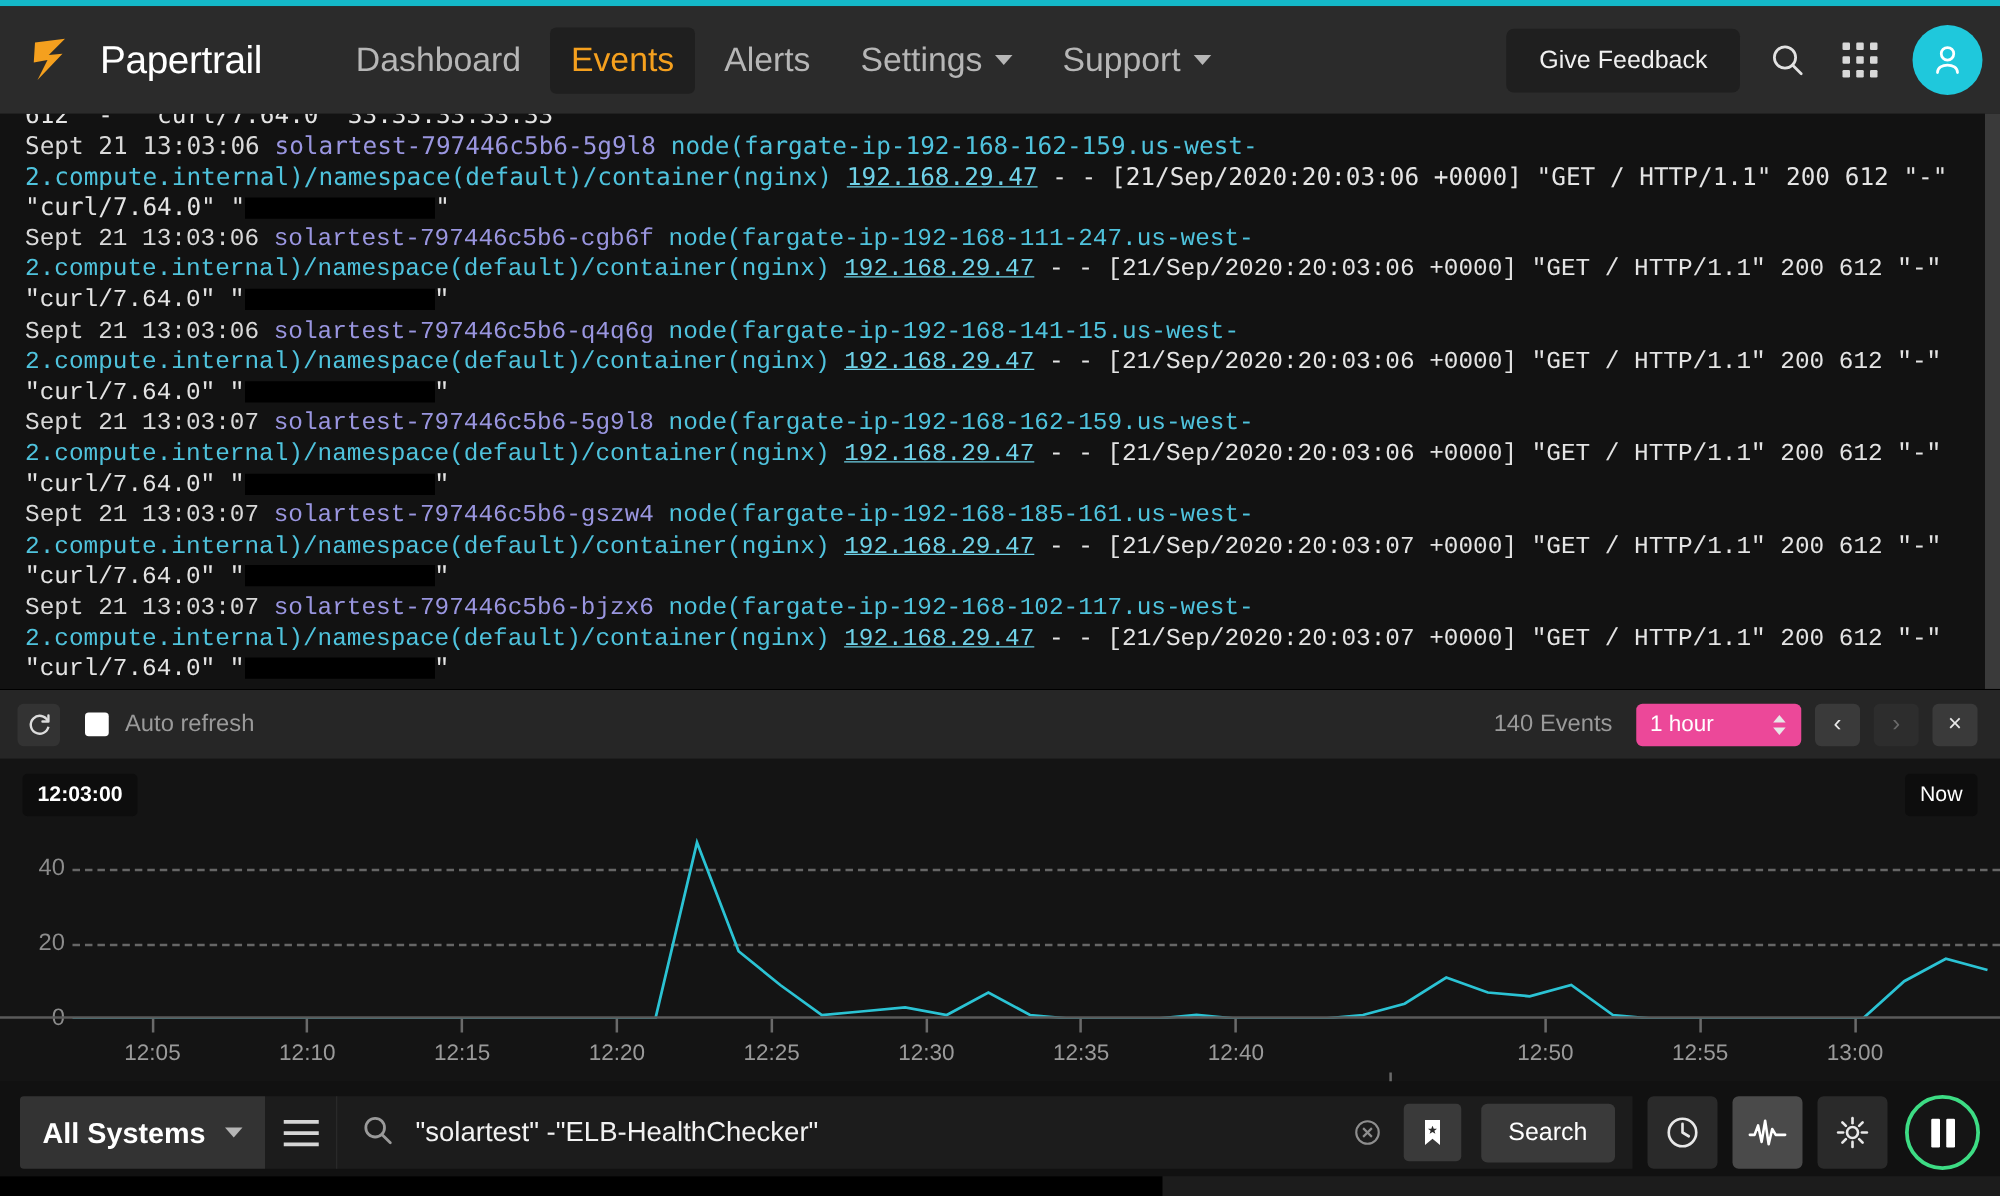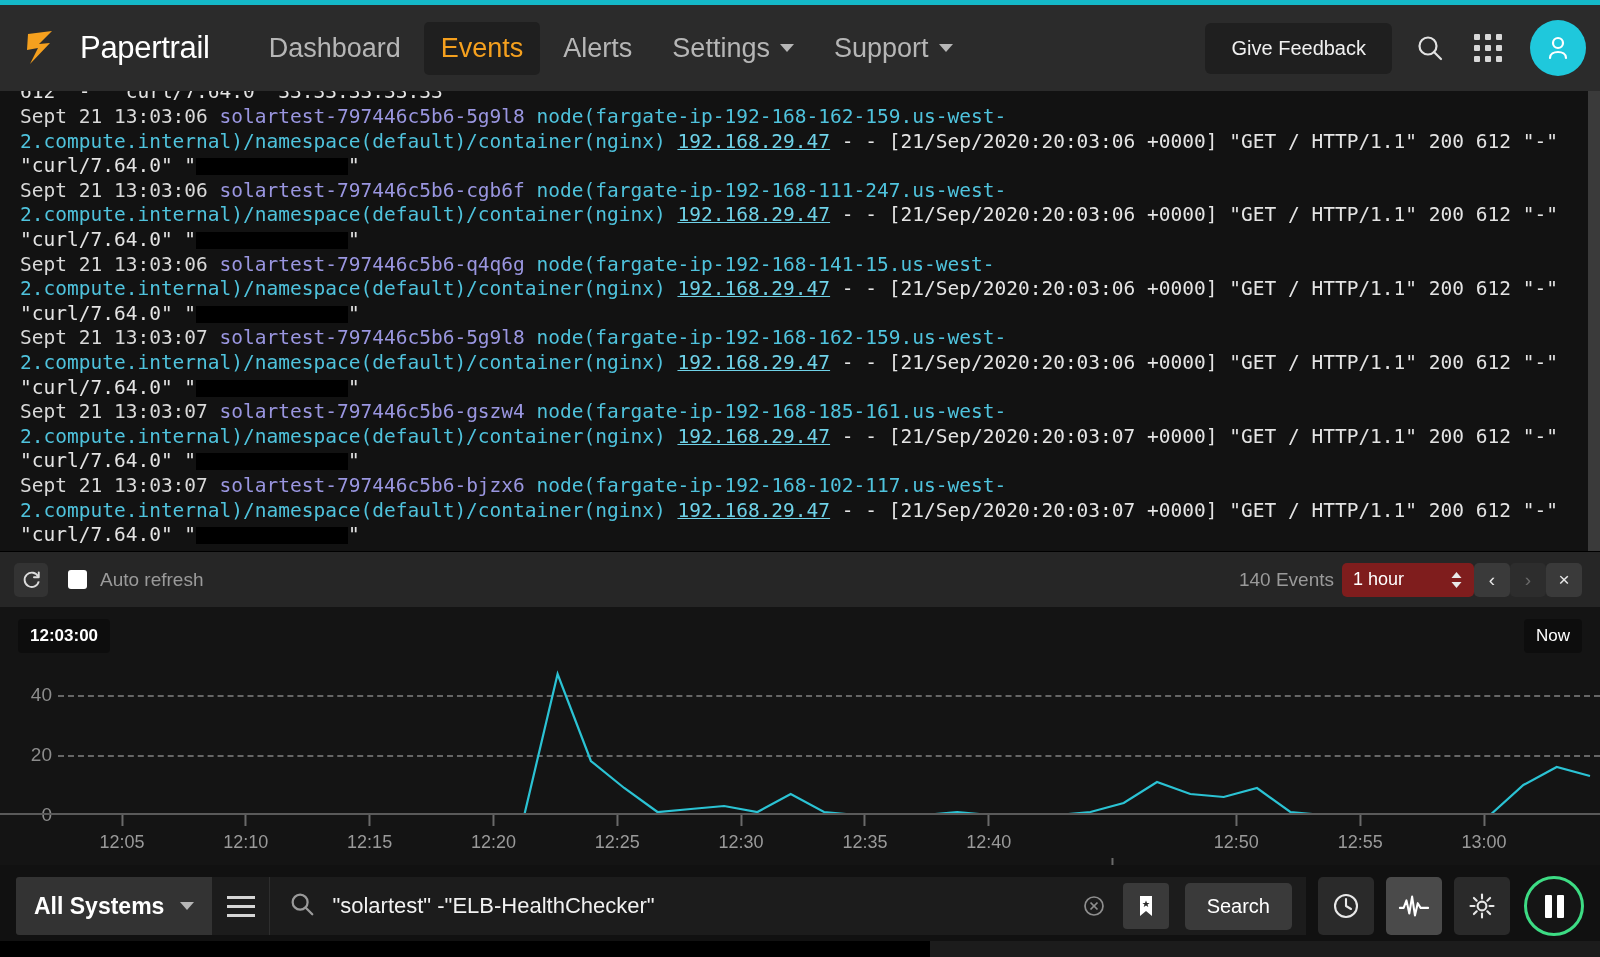--- a/index.html
+++ b/index.html
@@ -16,21 +16,21 @@
   .accent-bar { height: 5px; background: #14b8c8; width: 100%; }
 
   
   .header {
     height: 86px; background: #2b2b2b;
     display: flex; align-items: center; padding: 0 14px 0 22px;
   }
   .logo-mark { width: 44px; height: 44px; position: relative; flex: 0 0 auto; margin-right: 14px; }
   .brand {
     color: #ffffff; font-size: 31px; letter-spacing: -0.3px;
-    margin-right: 42px; white-space: nowrap;
+    margin-right: 58px; white-space: nowrap;
   }
   .nav { display: flex; align-items: center; gap: 6px; }
   .nav-item {
     color: #b6b6b6; font-size: 27px; padding: 11px 17px;
     border-radius: 5px; cursor: pointer; white-space: nowrap;
     display: flex; align-items: center; gap: 10px;
   }
   .nav-item.active { color: #f5a01e; background: #1f1f1f; }
   .caret { display: inline-block; width: 0; height: 0;
     border-left: 7px solid transparent; border-right: 7px solid transparent;
@@ -52,21 +52,21 @@
   
   .logs {
     position: relative; background: #121212;
     height: 460px; overflow: hidden;
     padding: 0 18px 0 20px;
     font-family: "DejaVu Sans Mono", monospace;
     font-size: 19.5px; line-height: 24.6px;
     border-right: 12px solid #3a3a3a;
   }
   .log-entry { white-space: normal; word-break: break-word; margin-top: 0; }
-  .log-entry + .log-entry { margin-top: 0px; }
+  .log-entry + .log-entry { margin-top: 0px; font-family: Liberation Mono, monospace; }
   .ln { display: block; }
   .ts { color: #d9d9d9; }
   .pod { color: #9a96e0; }
   .meta { color: #4fc3dd; }
   .ip { color: #6fd2e8; text-decoration: underline; }
   .plain { color: #e4e4e4; }
   .redact { display: inline-block; background: #000; height: 17px; vertical-align: -3px; }
   .clipped-top { height: 14px; overflow: hidden; position: relative; }
   .clipped-top .ln { position: relative; top: -11px; }
 
@@ -75,24 +75,24 @@
     height: 56px; background: #262626; display: flex; align-items: center;
     padding: 0 18px 0 14px; border-top: 1px solid #000;
   }
   .refresh-btn {
     width: 34px; height: 34px; background: #333; border-radius: 5px;
     display: flex; align-items: center; justify-content: center; cursor: pointer;
   }
   .chk-wrap { display: flex; align-items: center; gap: 13px; margin-left: 20px; cursor: pointer; text-align: right; }
   .chk { width: 19px; height: 19px; background: #fff; border-radius: 3px; }
   .chk-label { color: #9a9a9a; font-size: 19px; }
-  .controls-right { margin-left: auto; display: flex; align-items: center; }
+  .controls-right { margin-left: auto; display: flex; align-items: center; gap: 11px; }
   .events-count { color: #9a9a9a; font-size: 19px; margin-right: 8px; }
   .range-select {
-    background: #7f1d1d; border-radius: 5px; width: 132px; height: 34px;
+    background: #ec4899; border-radius: 5px; width: 132px; height: 34px;
     display: flex; align-items: center; justify-content: space-between;
     padding: 0 11px; color: #fff; font-size: 18px; cursor: pointer;
   }
   .stepper { display: flex; flex-direction: column; gap: 2px; }
   .sq-btn {
     width: 36px; height: 34px; background: #3a3a3a; border-radius: 5px;
     display: flex; align-items: center; justify-content: center;
     color: #e8e8e8; font-size: 19px; cursor: pointer;
   }
   .sq-btn.dim { background: #2d2d2d; color: #6a6a6a; }

